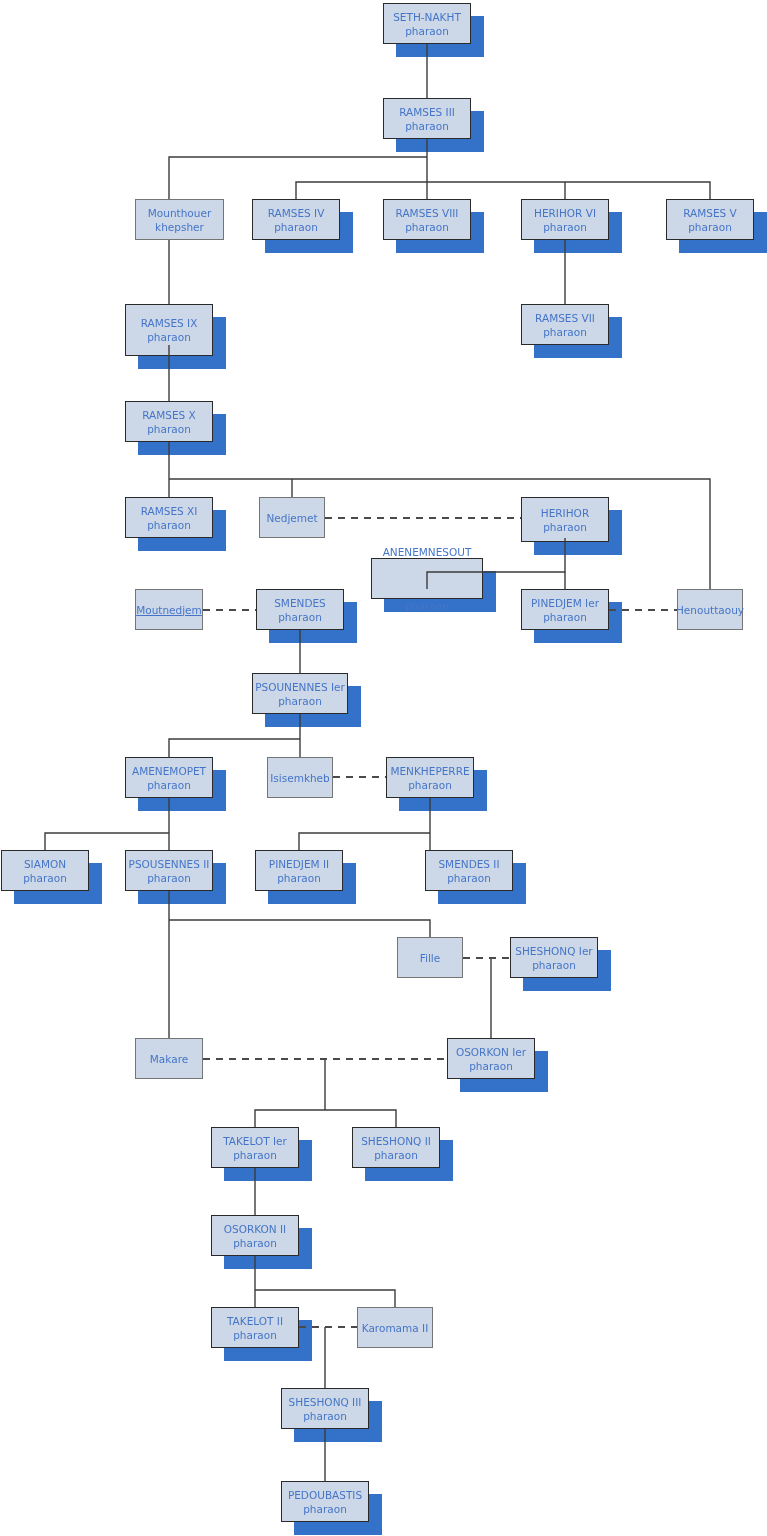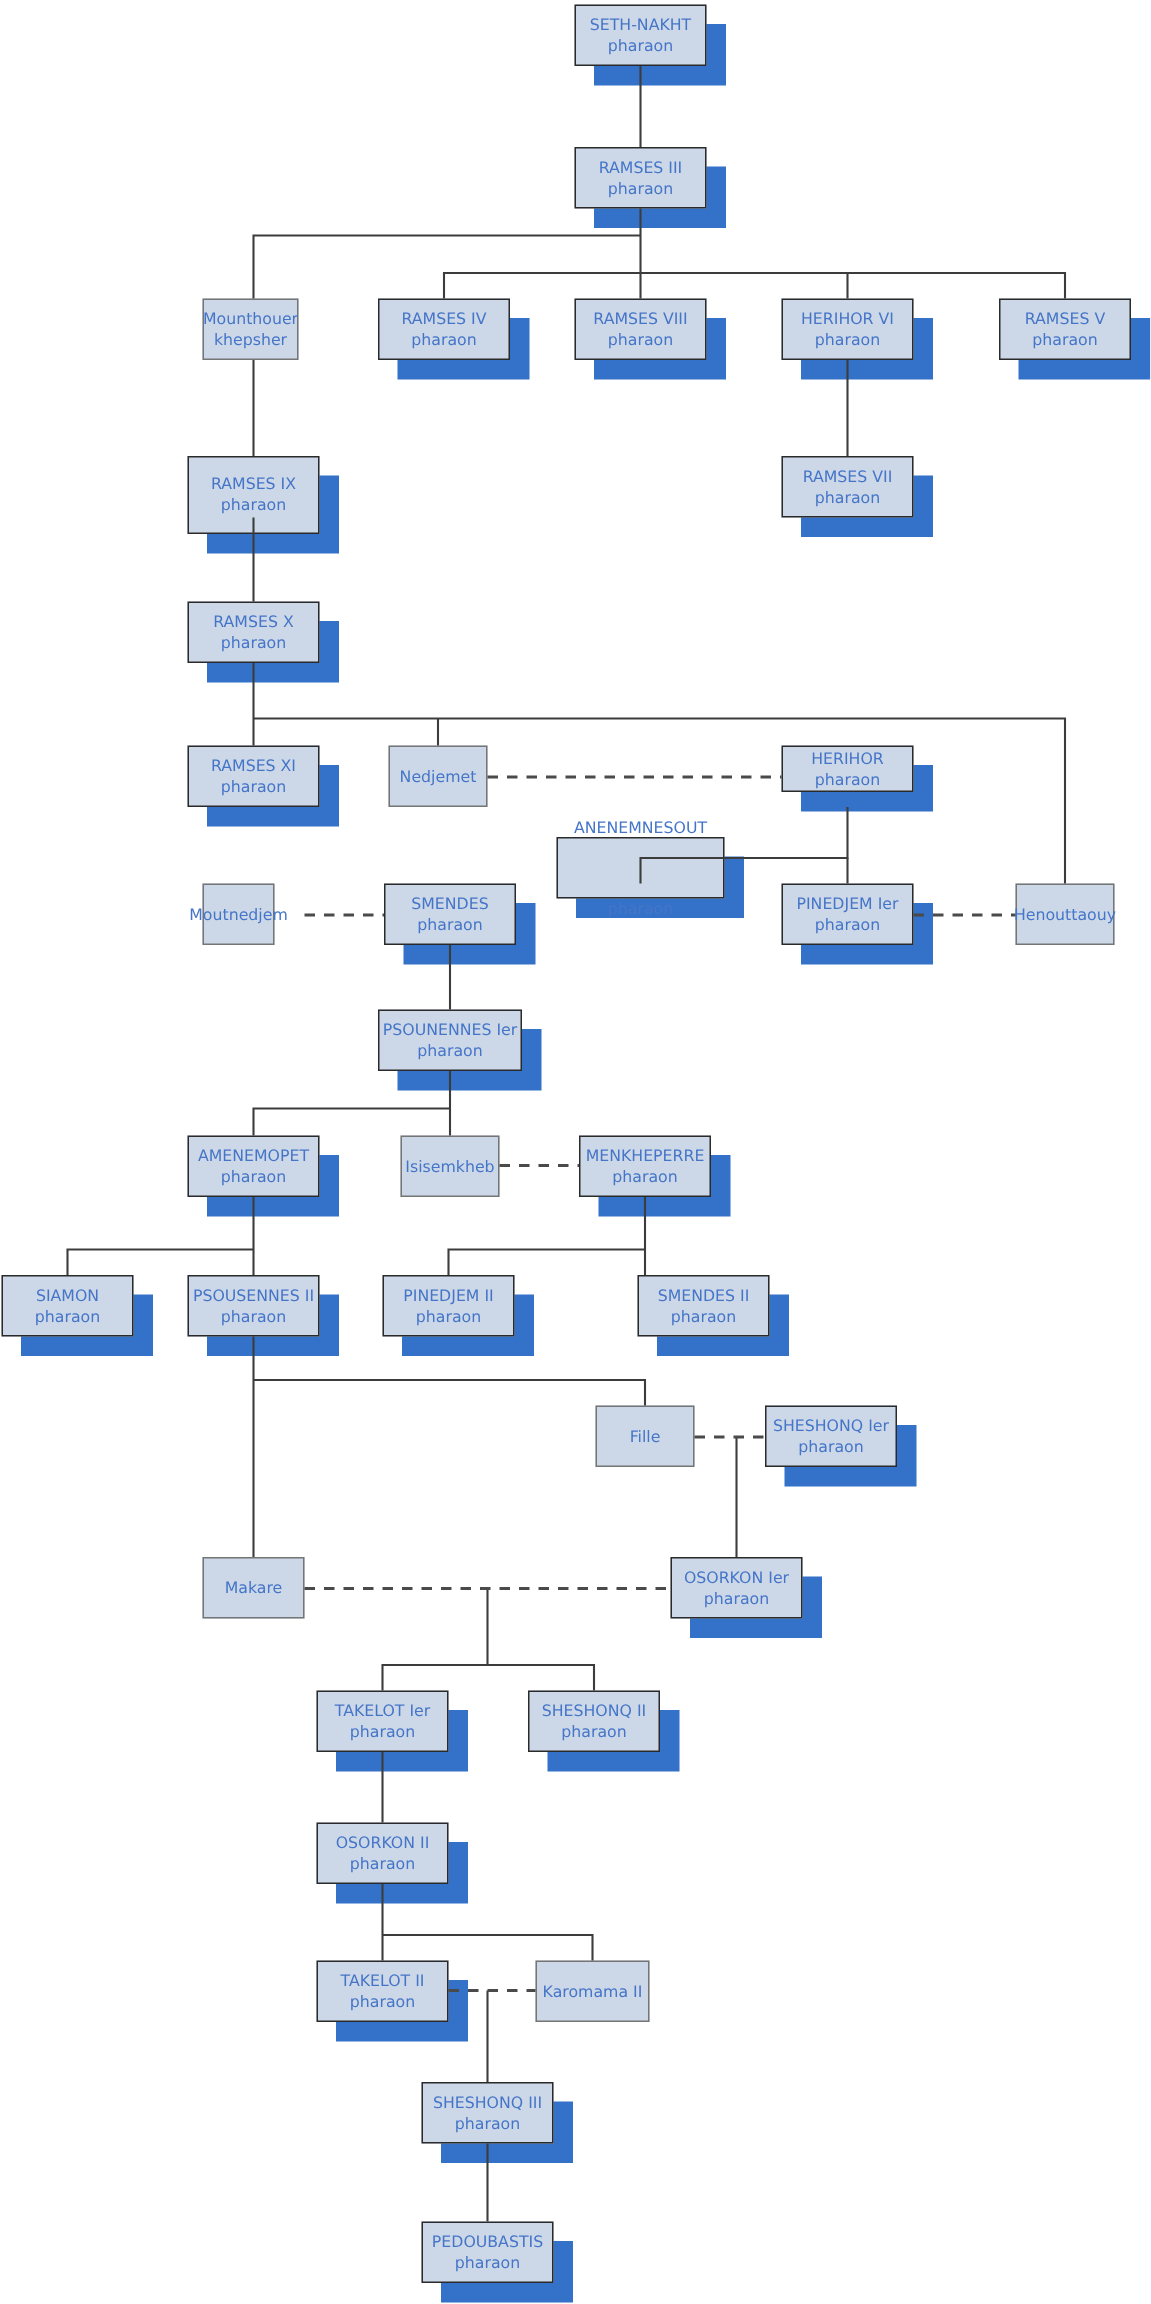--- a/index.html
+++ b/index.html
@@ -60,21 +60,21 @@
       <polyline points="299,1327 357,1327" class="edge dashed"></polyline>
     </svg>
 <div class="node pharaoh" style="left: 383px; top: 3px; width: 88px; height: 41px;">
       <span>SETH-NAKHT</span>
       <span>pharaon</span>
     </div>
     <div class="node pharaoh" style="left: 383px; top: 98px; width: 88px; height: 41px;">
       <span>RAMSES III</span>
       <span>pharaon</span>
     </div>
-    <div class="node person" style="left: 135px; top: 199px; width: 64px; height: 41px;">
+    <div class="node person" style="left: 135px; top: 199px; width: 89px; height: 41px;">
       <span>Mounthouer</span>
       <span>khepsher</span>
     </div>
     <div class="node pharaoh" style="left: 252px; top: 199px; width: 88px; height: 41px;">
       <span>RAMSES IV</span>
       <span>pharaon</span>
     </div>
     <div class="node pharaoh" style="left: 383px; top: 199px; width: 88px; height: 41px; align-items: center;">
       <span>RAMSES VIII</span>
       <span>pharaon</span>
@@ -99,25 +99,25 @@
       <span>RAMSES X</span>
       <span>pharaon</span>
     </div>
     <div class="node pharaoh" style="left: 125px; top: 497px; width: 88px; height: 41px;">
       <span>RAMSES XI</span>
       <span>pharaon</span>
     </div>
     <div class="node person" style="left: 259px; top: 497px; width: 66px; height: 41px;">
       <span>Nedjemet</span>
     </div>
-    <div class="node pharaoh" style="left: 521px; top: 497px; width: 88px; height: 31px;">
+    <div class="node pharaoh" style="left: 521px; top: 497px; width: 88px; height: 45px;">
       <span>HERIHOR</span>
       <span>pharaon</span>
     </div>
-    <div class="node person" style="left: 135px; top: 589px; width: 48px; height: 41px;">
+    <div class="node person" style="left: 135px; top: 589px; width: 68px; height: 41px; text-decoration: underline;">
       <span>Moutnedjem</span>
     </div>
     <div class="node pharaoh" style="left: 256px; top: 589px; width: 88px; height: 41px;">
       <span>SMENDES</span>
       <span>pharaon</span>
     </div>
     <div class="node pharaoh" style="left: 371px; top: 558px; width: 112px; height: 41px; gap: 40px;">
       <span>ANENEMNESOUT</span>
       <span>pharaon</span>
     </div>

